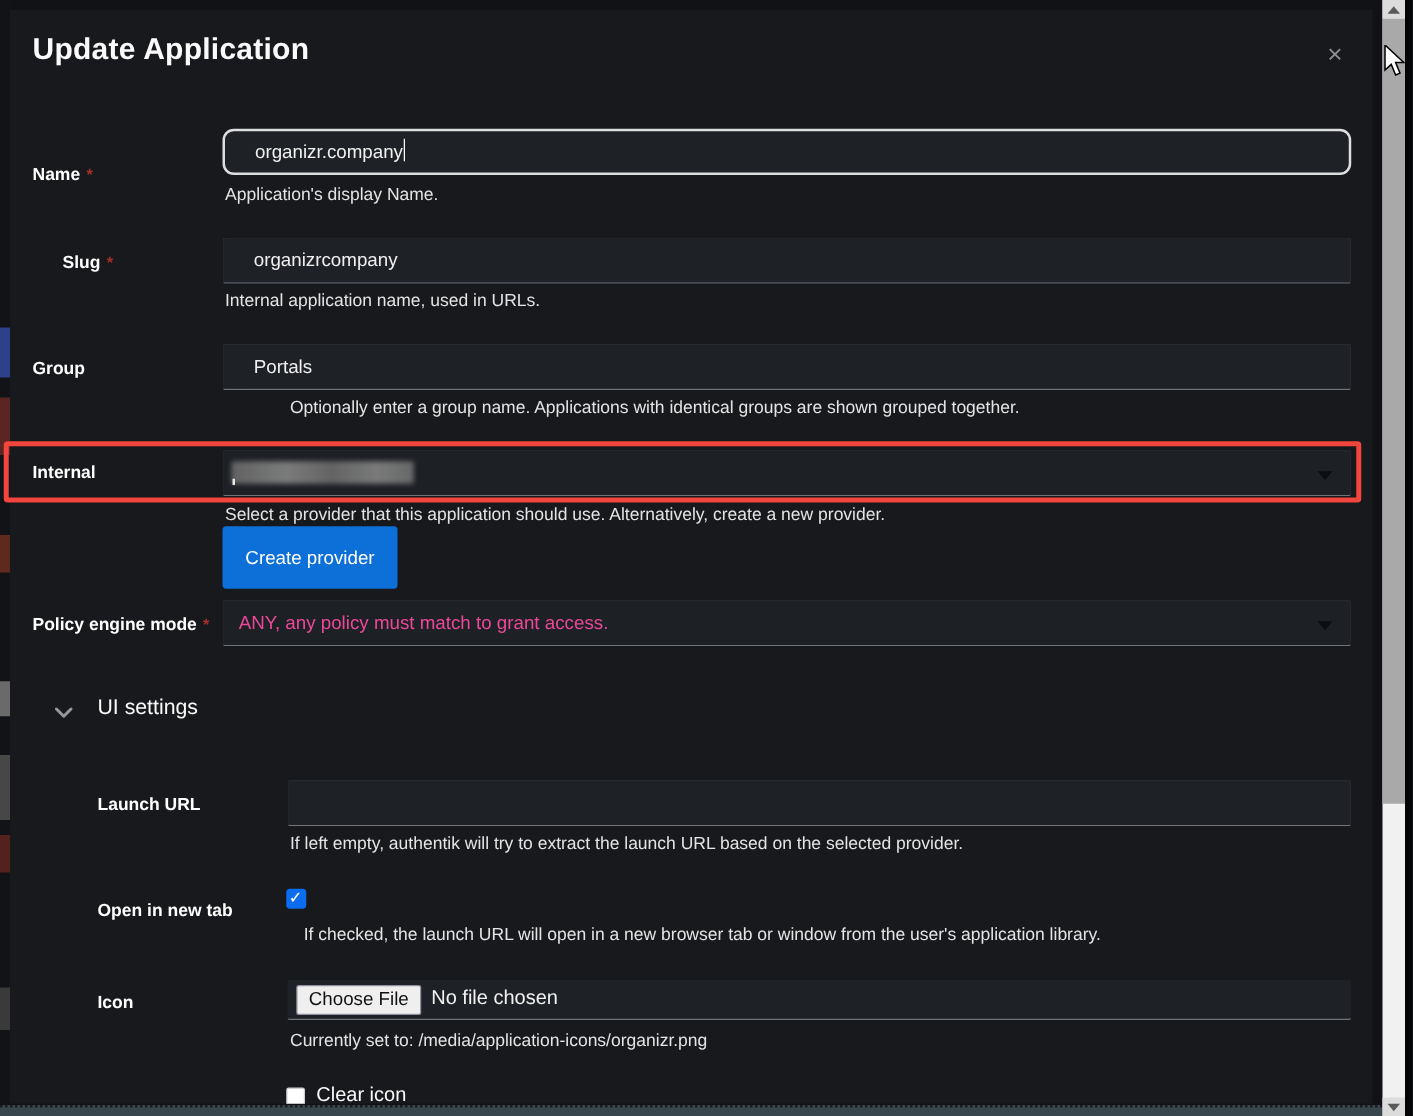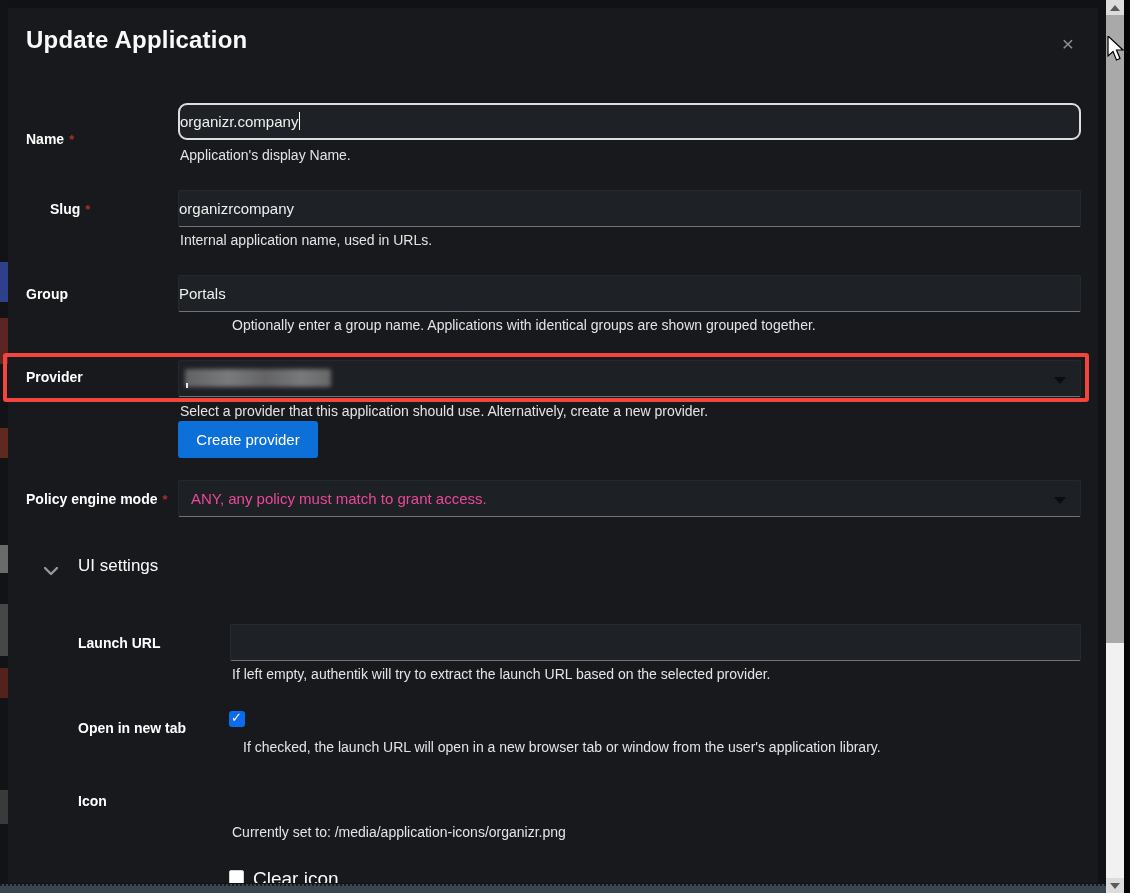--- a/index.html
+++ b/index.html
@@ -25,21 +25,21 @@
   .modal-title { position:absolute; left:18px; top:18px; font-size:24px; font-weight:700; color:#fafafa; letter-spacing:.2px; }
   .close-btn { position:absolute; left:1046px; top:22px; width:28px; height:28px; color:#8d9093; font-size:21px; line-height:28px; text-align:center; cursor:pointer; }
 
   .form-label { position:absolute; left:18px; width:150px; font-size:14px; font-weight:700; color:#ffffff; }
   .form-label .req { color:#a93129; font-weight:700; margin-left:5px; font-size:13px; }
   .help { position:absolute; font-size:14px; color:#e4e4e4; }
 
   .txt-input {
     position:absolute; left:170px; width:903px; height:37px;
     background:#1e2126; border:1px solid #26292e; border-bottom:1px solid #70747a;
-    border-radius:2px; color:#f0f0f0; font-size:15px; padding:0 0;
+    border-radius:2px; color:#f0f0f0; font-size:15px; padding:0 24px;
     font-family:"Liberation Sans","DejaVu Sans",sans-serif; outline:none;
   }
   .txt-input.focused { border:2px solid #dddee0; border-radius:9px; }
 
   .select-box {
     position:absolute; left:170px; width:903px; height:37px;
     background:#1d2025; border:1px solid #24272c; border-bottom:1px solid #70747a;
     border-radius:2px; color:#ec4899; font-size:15px; line-height:35px; padding:0 30px 0 12px;
     cursor:pointer; white-space:nowrap; overflow:hidden;
   }
@@ -49,21 +49,21 @@
     border-top:7px solid #0c0d10;
   }
   .redact-blur {
     position:absolute; left:6px; top:8px; width:146px; height:18px; border-radius:2px;
     background:linear-gradient(90deg,#6e6e6e,#8b8b8b 30%,#707070 55%,#8a8a8a 80%,#747474);
     filter:blur(2px); opacity:.85;
   }
   .redact-tick { position:absolute; left:7px; top:22px; width:2px; height:5px; background:#e8e8e8; }
 
   .primary-btn {
-    position:absolute; left:170px; width:140px; height:37px;
+    position:absolute; left:170px; width:140px; height:50px;
     background:#0d6fd8; color:#ffffff; border:none; border-radius:3px;
     font-size:15px; font-family:"Liberation Sans","DejaVu Sans",sans-serif; cursor:pointer;
   }
 
   .section-header { position:absolute; left:30px; top:546px; height:26px; cursor:pointer; }
   .section-chevron { position:absolute; left:6px; top:8px; }
   .section-title { position:absolute; left:40px; top:2px; font-size:17px; color:#fafafa; white-space:nowrap; }
 
   .checkbox {
     position:absolute; width:16px; height:16px; border-radius:3px; cursor:pointer;
@@ -137,21 +137,21 @@
   <input class="txt-input" style="top: 182px;" value="organizrcompany">
   <div class="help" style="left:172px;top:224px;">Internal application name, used in URLs.</div>
 
   <label class="form-label" style="top:278px;">
     <span>Group</span>
   </label>
   <input class="txt-input" style="top: 267px;" value="Portals">
   <div class="help" style="left:188px;top:309px;margin-left:36px;">Optionally enter a group name. Applications with identical groups are shown grouped together.</div>
 
   <label class="form-label" style="top:361px;">
-    <span>Provider</span>
+    <span>Internal</span>
   </label>
   <div class="select-box" style="top:352px;">
     <span class="redact-blur"></span>
     <span class="redact-tick"></span>
     <span class="caret"></span>
   </div>
   <div class="help" style="left:172px;top:395px;">Select a provider that this application should use. Alternatively, create a new provider.</div>
   <button class="primary-btn" style="top:413px;">Create provider</button>
 
   <label class="form-label" style="top:483px;">
@@ -181,24 +181,28 @@
     <span>Open in new tab</span>
   </label>
   <div class="checkbox checked" style="left:221px;top:703px;">
     <span class="check-glyph">✓</span>
   </div>
   <div class="help" style="left:224px;top:731px;margin-left:11px;">If checked, the launch URL will open in a new browser tab or window from the user's application library.</div>
 
   <label class="form-label" style="left:70px;top:785px;">
     <span>Icon</span>
   </label>
+  <div class="file-row" style="top:776px;">
+    <button class="file-btn">Choose File</button>
+    <span class="file-status">No file chosen</span>
+  </div>
   <div class="help" style="left:224px;top:816px;">Currently set to: /media/application-icons/organizr.png</div>
 
   <div class="checkbox unchecked" style="left:221px;top:862px;width:15px;height:15px;"></div>
-  <div style="position:absolute;left:245px;top:860px;font-size:19px;color:#fafafa;">Clear icon</div>
+  <div style="position:absolute;left:245px;top:860px;font-size:16px;color:#fafafa;">Clear icon</div>
 
 </div>
 
 <div class="annotation-box"></div>
 
 <div class="scrollbar">
   <div class="sb-btn up">
       <span class="tri-up"></span>
     </div>
   <div class="sb-thumb"></div>

